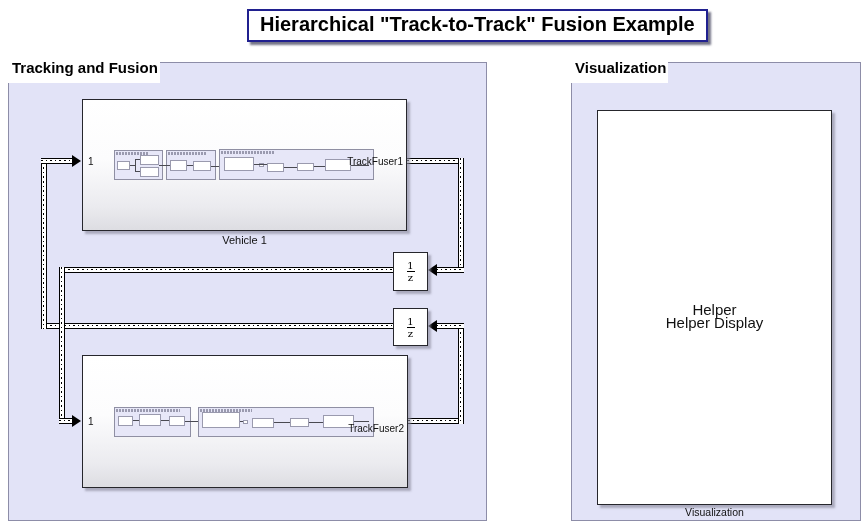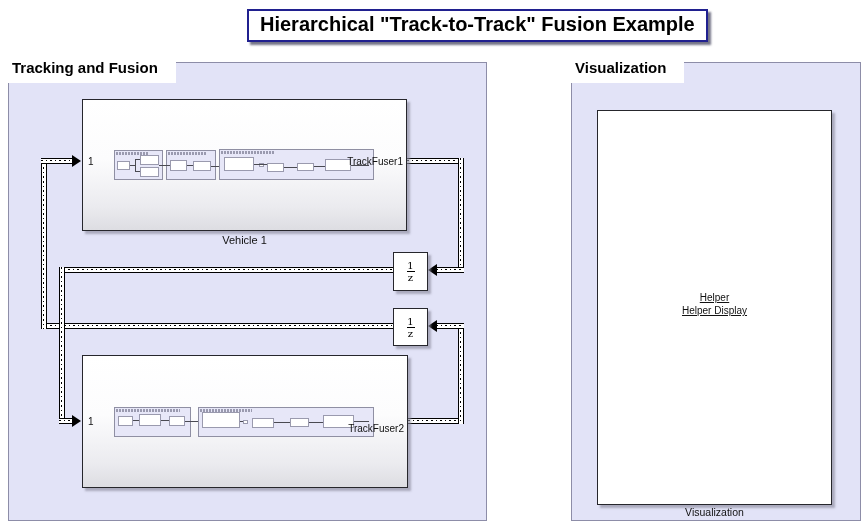--- a/index.html
+++ b/index.html
@@ -15,21 +15,21 @@
     box-shadow:3px 3px 2px rgba(70,70,95,0.75);
   }
 
   
   .area {
     position:absolute; background:#E2E3F7; border:1px solid #8D8DA8;
   }
   .area-label {
     position:absolute; top:-6px; left:-1px; background:#fff;
     font-size:15px; font-weight:bold; color:#000;
-    padding:2px 18px 7px 4px; white-space:nowrap;
+    padding:2px 2px 7px 4px; white-space:nowrap;
   }
 
   
   .block {
     position:absolute; border:1px solid #26262c;
     background:linear-gradient(180deg,#ffffff 0%,#fcfcfd 45%,#ebebef 82%,#dddde2 100%);
     box-shadow:3px 3px 2px rgba(140,140,158,0.65);
   }
   .plain-block {
     position:absolute; border:1px solid #26262c; background:#fff;
@@ -56,22 +56,22 @@
     background-image:repeating-linear-gradient(to right,#000 0 1.6px, transparent 1.6px 4.6px);
     background-size:100% 1.4px; background-position:0 center; background-repeat:no-repeat; }
   .busV { position:absolute; width:6px; background-color:#fff;
     border-left:1.4px solid #000; border-right:1.4px solid #000;
     background-image:repeating-linear-gradient(to bottom,#000 0 1.6px, transparent 1.6px 4.6px);
     background-size:1.4px 100%; background-position:center 0; background-repeat:no-repeat; }
   .arrR { position:absolute; width:0; height:0;
     border-top:6px solid transparent; border-bottom:6px solid transparent; border-left:9px solid #000; }
   .arrL { position:absolute; width:0; height:0;
     border-top:6px solid transparent; border-bottom:6px solid transparent; border-right:9px solid #000; }
-  .helper-text { position:absolute; top:180px; left:0; width:100%;
-    text-align:center; font-size:10px; line-height:13px; color:#111;text-decoration:underline; }
+  .helper-text { position:absolute; top:192px; left:0; width:100%;
+    text-align:center; font-size:15px; line-height:13px; color:#111; }
 </style>
 </head>
 <body>
 
 <div class="canvas">
 
   <div class="title-box">Hierarchical "Track-to-Track" Fusion Example</div>
 
   <div class="area" style="left:8px; top:62px; width:479px; height:459px;">
     <div class="area-label">Tracking and Fusion</div>

